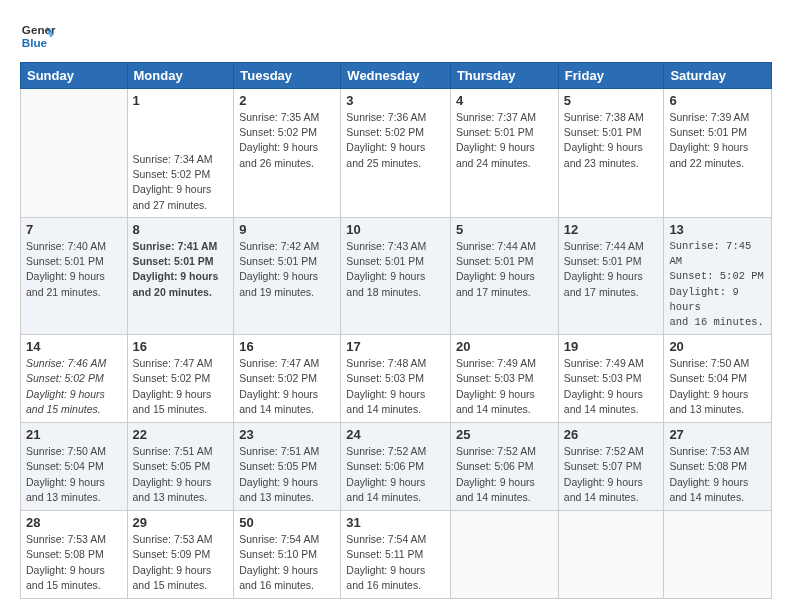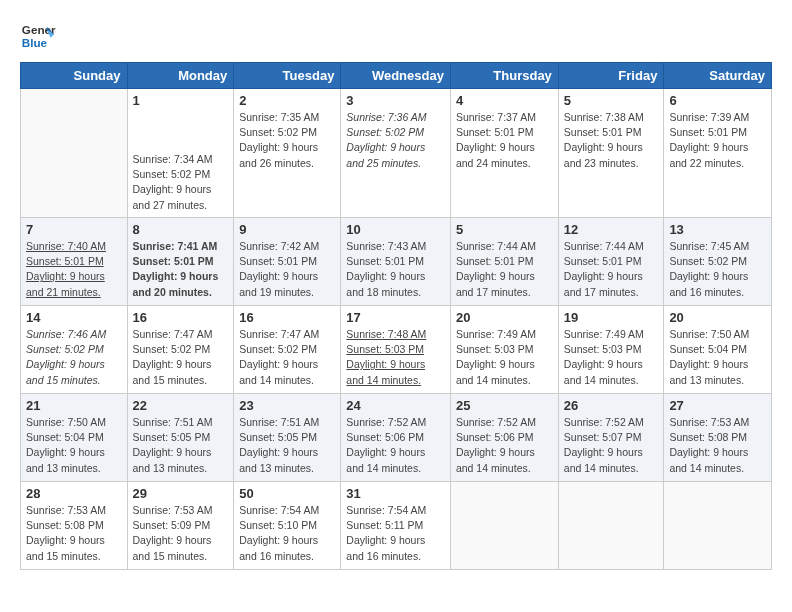--- a/index.html
+++ b/index.html
@@ -46,21 +46,21 @@
     }
     .calendar {
       width: 100%;
       border-collapse: collapse;
       margin-top: 8px;
       font-size: 11px;
     }
     .calendar thead tr th {
       background: #2a6db5;
       color: #fff;
-      text-align: right;
+      text-align: left;
       padding: 5px 6px;
       font-size: 13px;
       font-weight: bold;
       border: 1px solid #1a5a9a;
     }
     .calendar tbody tr td {
       border: 1px solid #ccc;
       vertical-align: top;
       padding: 4px 5px;
       width: 113px;
@@ -133,21 +133,21 @@
           </td>
           <td>
             <span class="day-num">2</span>
             <div class="day-info" style="white-space: pre-line;">Sunrise: 7:35 AM
 Sunset: 5:02 PM
 Daylight: 9 hours
 and 26 minutes.</div>
           </td>
           <td>
             <span class="day-num">3</span>
-            <div class="day-info" style="white-space: pre-line; font-style: italic;">Sunrise: 7:36 AM
+            <div class="day-info" style="white-space: pre-line;">Sunrise: 7:36 AM
 Sunset: 5:02 PM
 Daylight: 9 hours
 and 25 minutes.</div>
           </td>
           <td>
             <span class="day-num">4</span>
             <div class="day-info" style="white-space: pre-line;">Sunrise: 7:37 AM
 Sunset: 5:01 PM
 Daylight: 9 hours
 and 24 minutes.</div>
@@ -163,21 +163,21 @@
             <span class="day-num">6</span>
             <div class="day-info" style="white-space: pre-line;">Sunrise: 7:39 AM
 Sunset: 5:01 PM
 Daylight: 9 hours
 and 22 minutes.</div>
           </td>
         </tr>
         <tr class="row-shaded">
           <td>
             <span class="day-num">7</span>
-            <div class="day-info" style="white-space: pre-line; text-decoration: underline;">Sunrise: 7:40 AM
+            <div class="day-info" style="white-space: pre-line;">Sunrise: 7:40 AM
 Sunset: 5:01 PM
 Daylight: 9 hours
 and 21 minutes.</div>
           </td>
           <td>
             <span class="day-num">8</span>
             <div class="day-info" style="white-space: pre-line; font-weight: bold;">Sunrise: 7:41 AM
 Sunset: 5:01 PM
 Daylight: 9 hours
 and 20 minutes.</div>
@@ -205,21 +205,21 @@
           </td>
           <td>
             <span class="day-num">12</span>
             <div class="day-info" style="white-space: pre-line;">Sunrise: 7:44 AM
 Sunset: 5:01 PM
 Daylight: 9 hours
 and 17 minutes.</div>
           </td>
           <td>
             <span class="day-num">13</span>
-            <div class="day-info" style="white-space: pre-line;">Sunrise: 7:45 AM
+            <div class="day-info" style="white-space: pre-line; font-family: Liberation Mono, monospace;">Sunrise: 7:45 AM
 Sunset: 5:02 PM
 Daylight: 9 hours
 and 16 minutes.</div>
           </td>
         </tr>
         <tr class="row-white">
           <td>
             <span class="day-num">14</span>
             <div class="day-info" style="white-space: pre-line; font-style: italic;">Sunrise: 7:46 AM
 Sunset: 5:02 PM
@@ -235,21 +235,21 @@
           </td>
           <td>
             <span class="day-num">16</span>
             <div class="day-info" style="white-space: pre-line;">Sunrise: 7:47 AM
 Sunset: 5:02 PM
 Daylight: 9 hours
 and 14 minutes.</div>
           </td>
           <td>
             <span class="day-num">17</span>
-            <div class="day-info" style="white-space: pre-line; text-decoration: underline;">Sunrise: 7:48 AM
+            <div class="day-info" style="white-space: pre-line;">Sunrise: 7:48 AM
 Sunset: 5:03 PM
 Daylight: 9 hours
 and 14 minutes.</div>
           </td>
           <td>
             <span class="day-num">20</span>
             <div class="day-info" style="white-space: pre-line;">Sunrise: 7:49 AM
 Sunset: 5:03 PM
 Daylight: 9 hours
 and 14 minutes.</div>

